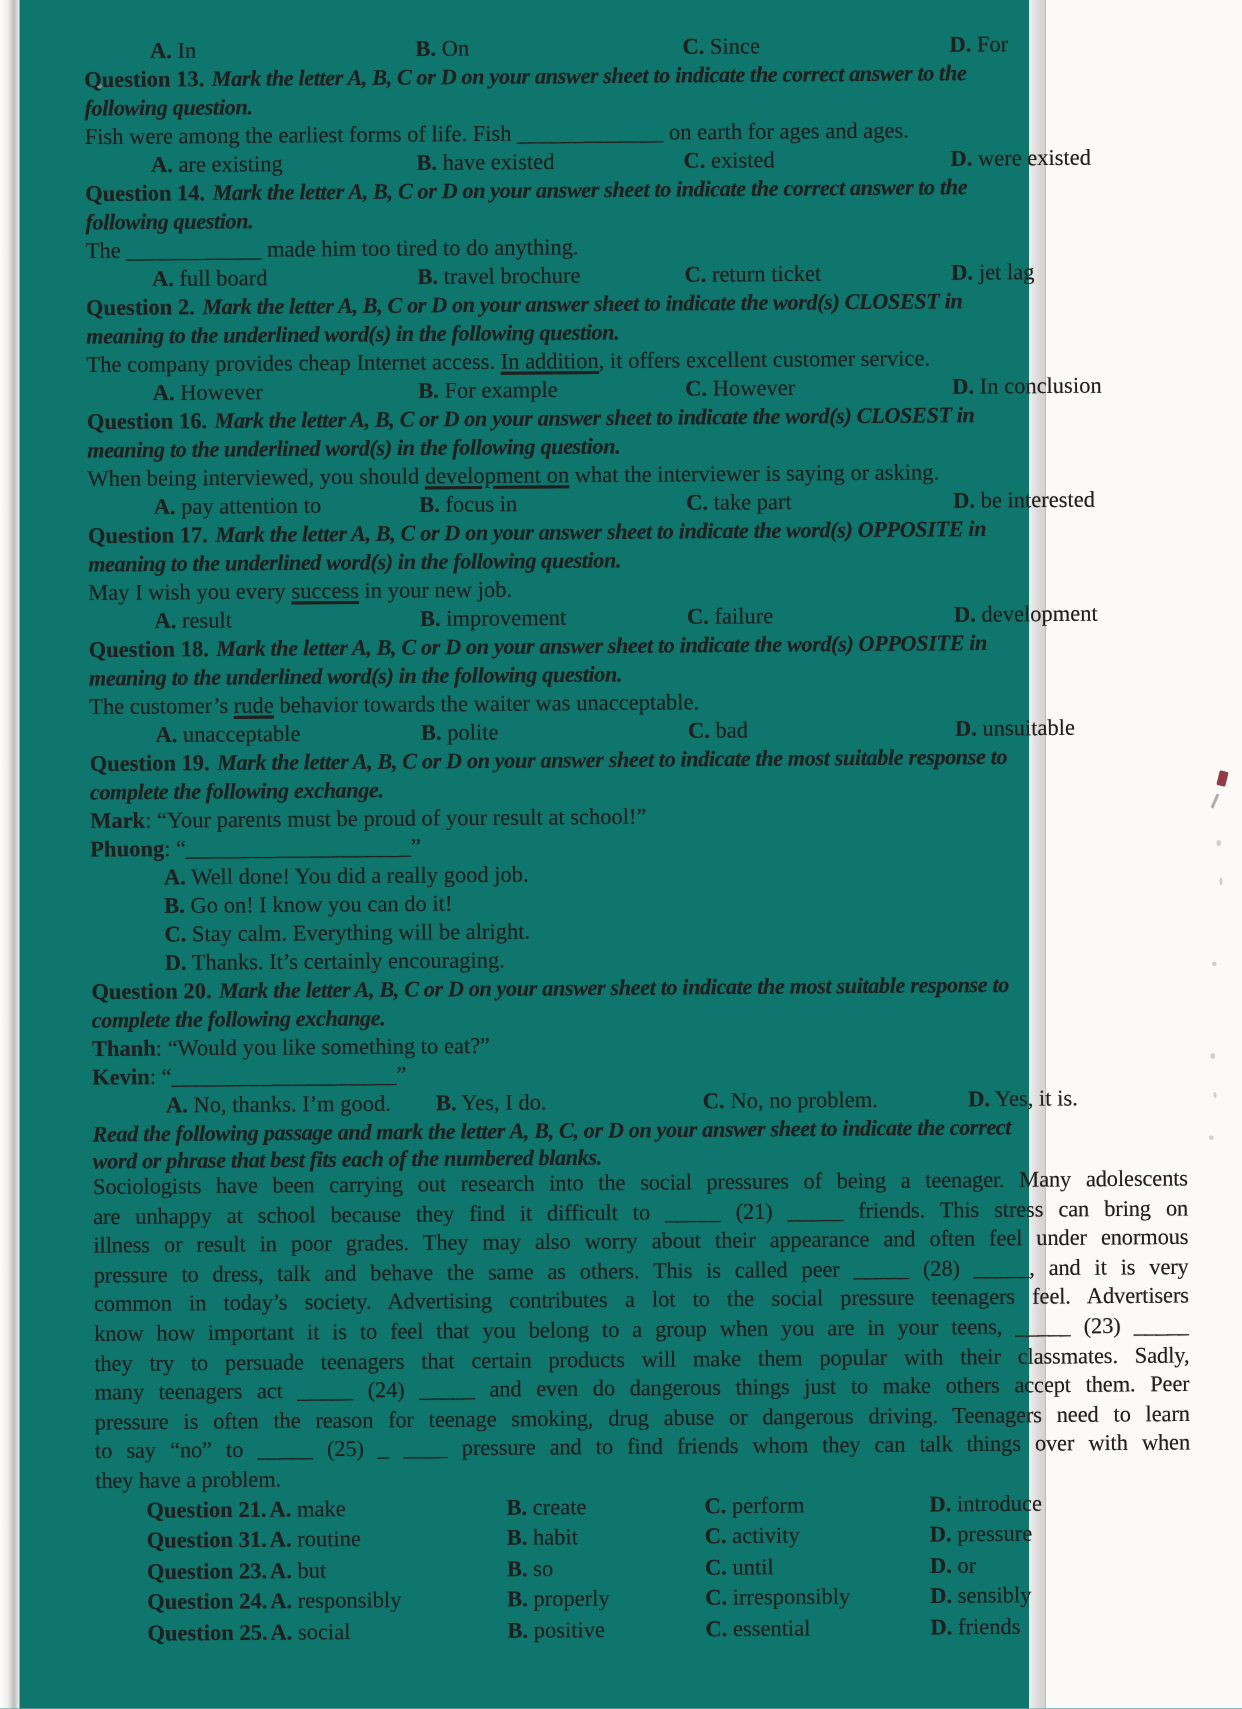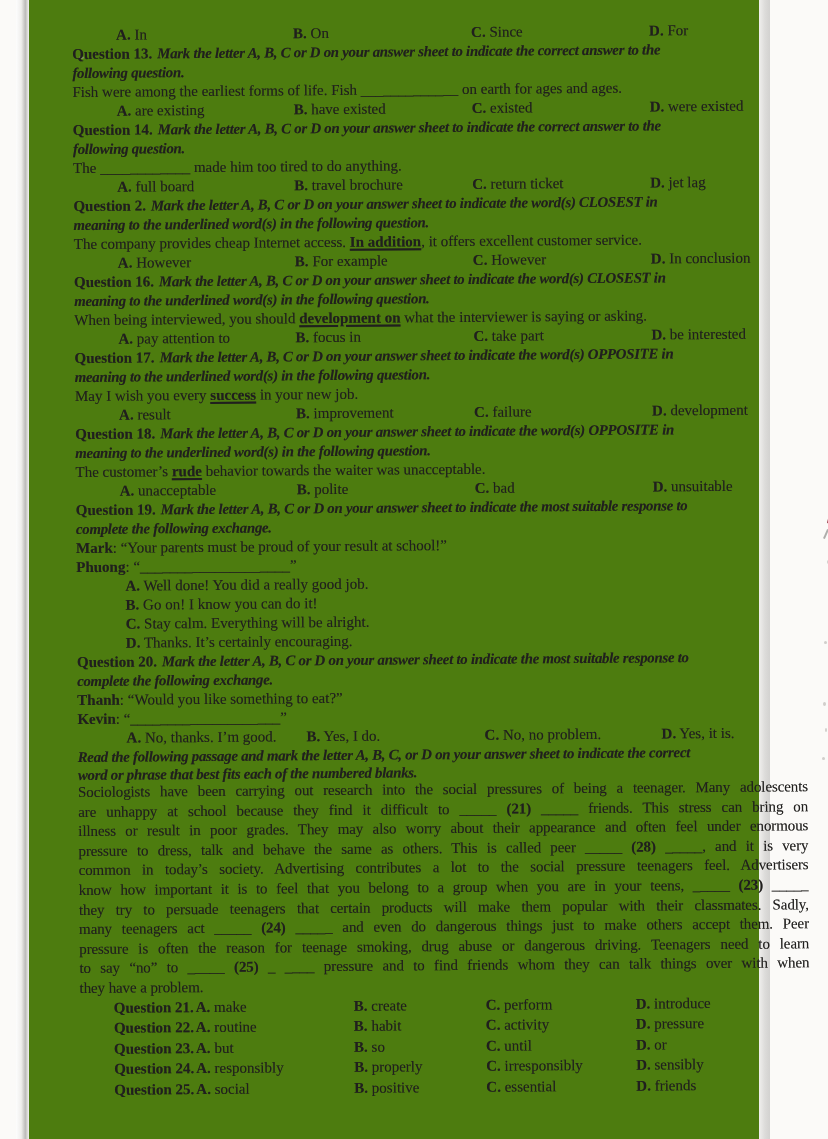--- a/index.html
+++ b/index.html
@@ -2,21 +2,21 @@
 <html><head>
 <meta charset="utf-8">
 <style>
   html,body{margin:0;padding:0;}
   body{
     width:828px;height:1139px;overflow:hidden;
     background:#fbfaf8;
     font-family:"Liberation Serif","DejaVu Serif",serif;
     color:#201f1e;
   }
-  #page{position:absolute;left:16px;top:0;width:754px;height:1139px;background:#4d7c0f;}
+  #page{position:absolute;left:0;top:0;width:697px;height:1139px;background:#0f766e;}
   .edge-left{position:absolute;left:0;top:0;width:13px;height:1139px;
     background:linear-gradient(90deg,#fdfdfd 0%,#efeeec 40%,#bdbcba 72%,#f3f2f0 100%);}
   .edge-right{position:absolute;right:0;top:0;width:11px;height:1139px;
     background:linear-gradient(90deg,#f0efed 0%,#dcdbd9 55%,#d3d2d0 100%);}
   #content{
     position:absolute;left:0;top:0;width:828px;
     padding-top:26px;
     transform:rotate(-0.45deg);transform-origin:60px 30px;
     font-size:15px;line-height:19px;
     text-shadow:0 0 .5px rgba(35,33,30,.5);
@@ -26,28 +26,28 @@
   .h17{height:17.5px;}
   .m{left:56px;}
   .cA{left:100px}.cB{left:277px}.cC{left:455px}.cD{left:633px}
   .kA{left:105px}.kB{left:285px}.kC{left:463px}.kD{left:640px}
   .gL{left:90px}.gA{left:172px}.gB{left:330px}.gC{left:462px}.gD{left:612px}
   .resp{left:105px}
   .b{font-weight:bold;}
   .bi{font-weight:bold;font-style:italic;}
   .qh{font-weight:bold;font-style:italic;margin-left:5px;font-size:14.8px;letter-spacing:-0.25px;}
   .hw{font-size:14.8px;letter-spacing:-0.25px;}
-  .u{font-weight:bold;text-decoration:underline;text-decoration-thickness:1.5px;text-underline-offset:2px;}
+  .u{font-weight:normal;text-decoration:underline;text-decoration-thickness:1.5px;text-underline-offset:2px;}
   .pass{height:19.6px;}
   .pass>div{
     position:absolute;left:56px;top:0;width:730px;height:19.6px;overflow:hidden;
     text-align:justify;text-align-last:justify;white-space:normal;letter-spacing:-0.1px;
   }
   .pass.last>div{text-align-last:left;}
-  .segb{font-weight:bold;}
+  .segb{font-weight:normal;}
   .grid-row{height:20.5px;}
   .artifact{position:absolute;}
   .mark-red{left:812px;top:514px;width:6px;height:10px;background:#8a2531;border-radius:1px;transform:rotate(14deg);opacity:.9;}
   .mark-slash{left:809px;top:529px;width:2px;height:10px;background:#9b9a97;transform:rotate(24deg);opacity:.8;}
   .speck{background:#aeaca8;border-radius:50%;opacity:.55;}
   .sp1{left:63px;top:56px;width:5px;height:3px;}
   .sp2{left:811px;top:560px;width:3px;height:4px;}
   .sp3{left:813px;top:585px;width:2px;height:5px;}
   .sp4{left:808px;top:641px;width:3px;height:3px;}
   .sp5{left:807px;top:702px;width:3px;height:4px;}
@@ -261,21 +261,21 @@
       </div>
 
     <div class="ln grid-row">
       <span class="gL b">Question 21.</span>
       <span class="gA"><span class="b">A.</span><span> make</span></span>
       <span class="gB"><span class="b">B.</span><span> create</span></span>
       <span class="gC"><span class="b">C.</span><span> perform</span></span>
       <span class="gD"><span class="b">D.</span><span> introduce</span></span>
     </div>
     <div class="ln grid-row">
-      <span class="gL b">Question 22.</span>
+      <span class="gL b">Question 31.</span>
       <span class="gA"><span class="b">A.</span><span> routine</span></span>
       <span class="gB"><span class="b">B.</span><span> habit</span></span>
       <span class="gC"><span class="b">C.</span><span> activity</span></span>
       <span class="gD"><span class="b">D.</span><span> pressure</span></span>
     </div>
     <div class="ln grid-row">
       <span class="gL b">Question 23.</span>
       <span class="gA"><span class="b">A.</span><span> but</span></span>
       <span class="gB"><span class="b">B.</span><span> so</span></span>
       <span class="gC"><span class="b">C.</span><span> until</span></span>

